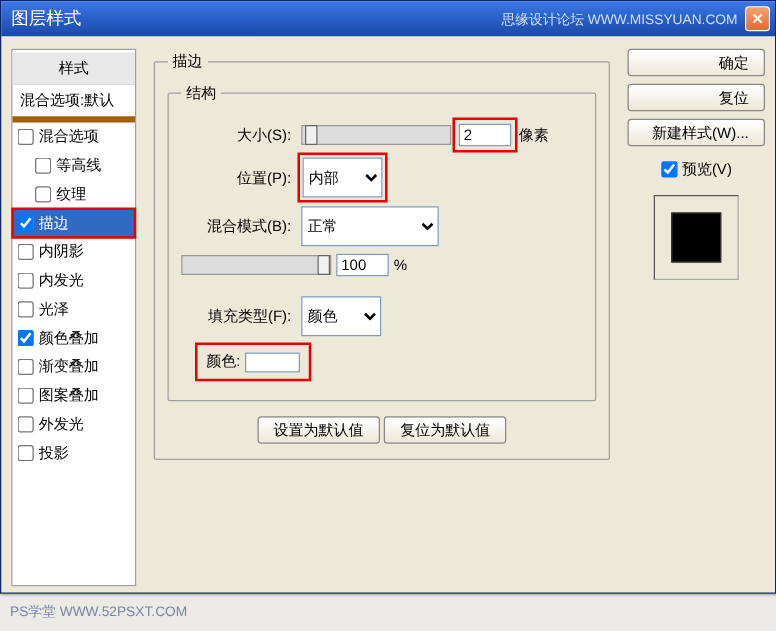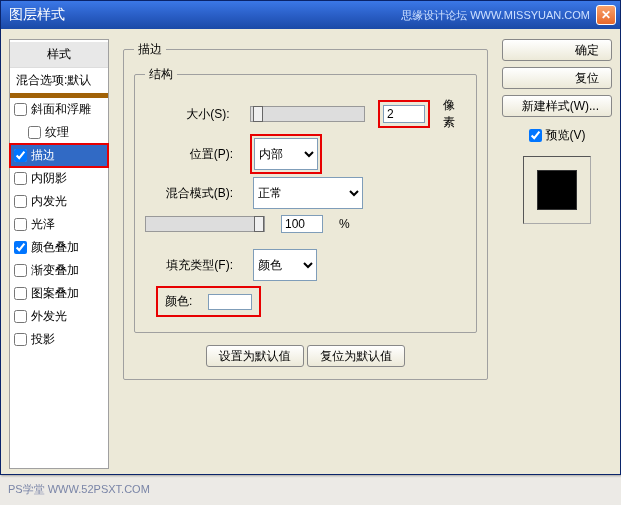--- a/index.html
+++ b/index.html
@@ -15,21 +15,21 @@
 .styles-header { background: #e8e8e8; padding: 4px 6px; text-align: center; border-bottom: 1px solid #ddd; }
 .blend-header { padding: 4px 6px; border-bottom: 5px solid #a16207; }
 .style-item { display: flex; align-items: center; padding: 3px 4px; gap: 4px; cursor: pointer; }
 .style-item.selected { background: #316ac5; color: #fff; }
 .style-item input[type="checkbox"] { width: 13px; height: 13px; }
 .style-item.nested { padding-left: 18px; }
 .highlight-red { outline: 2px solid #e80000; outline-offset: -1px; }
 .center-panel { flex: 1; padding: 2px 6px; }
 fieldset { border: 1px solid #a0a0a0; border-radius: 2px; padding: 8px 10px 12px; margin-bottom: 10px; }
 legend { padding: 0 4px; }
-.form-row { display: flex; align-items: center; margin: 6px 0; gap: 16px; }
+.form-row { display: flex; align-items: center; margin: 6px 0; gap: 4px; }
 .form-row label { width: 88px; text-align: right; margin-right: 4px; }
 .slider { position: relative; width: 120px; height: 16px; background: #ddd; border: 1px solid #999; display: inline-block; }
 .slider .thumb { position: absolute; width: 10px; height: 16px; background: #f0f0f0; border: 1px solid #666; top: -1px; }
 .num-input { width: 42px; height: 18px; border: 1px solid #7f9db9; padding: 0 3px; }
 select.combo { height: 32px; border: 1px solid #7f9db9; background: #fff; }
 .color-swatch { width: 44px; height: 16px; border: 1px solid #7f9db9; background: #fff; display: inline-block; }
 .btn-row { text-align: center; margin-top: 12px; }
 .btn { display: inline-block; padding: 2px 12px; border: 1px solid #888; background: linear-gradient(to bottom, #fff, #ece9d8); border-radius: 3px; height: 22px; line-height: 16px; cursor: pointer; }
 .right-panel { width: 110px; display: flex; flex-direction: column; gap: 6px; }
 .right-panel .btn { width: 100%; text-align: right; }
@@ -53,21 +53,25 @@
     </div>
   </div>
   <div class="body">
 
     <div class="styles-panel">
       <div class="styles-header">样式</div>
       <div class="blend-header">混合选项:默认</div>
       <div id="styles-items">
           <div class="style-item">
             <input type="checkbox" style="">
-            <span>斜面和浮雕</span>
+            <span>混合选项</span>
+          </div>
+          <div class="style-item nested">
+            <input type="checkbox" style="">
+            <span>等高线</span>
           </div>
           <div class="style-item nested">
             <input type="checkbox" style="">
             <span>纹理</span>
           </div>
           <div class="style-item selected highlight-red">
             <input type="checkbox" checked="" style="">
             <span>描边</span>
           </div>
           <div class="style-item">

